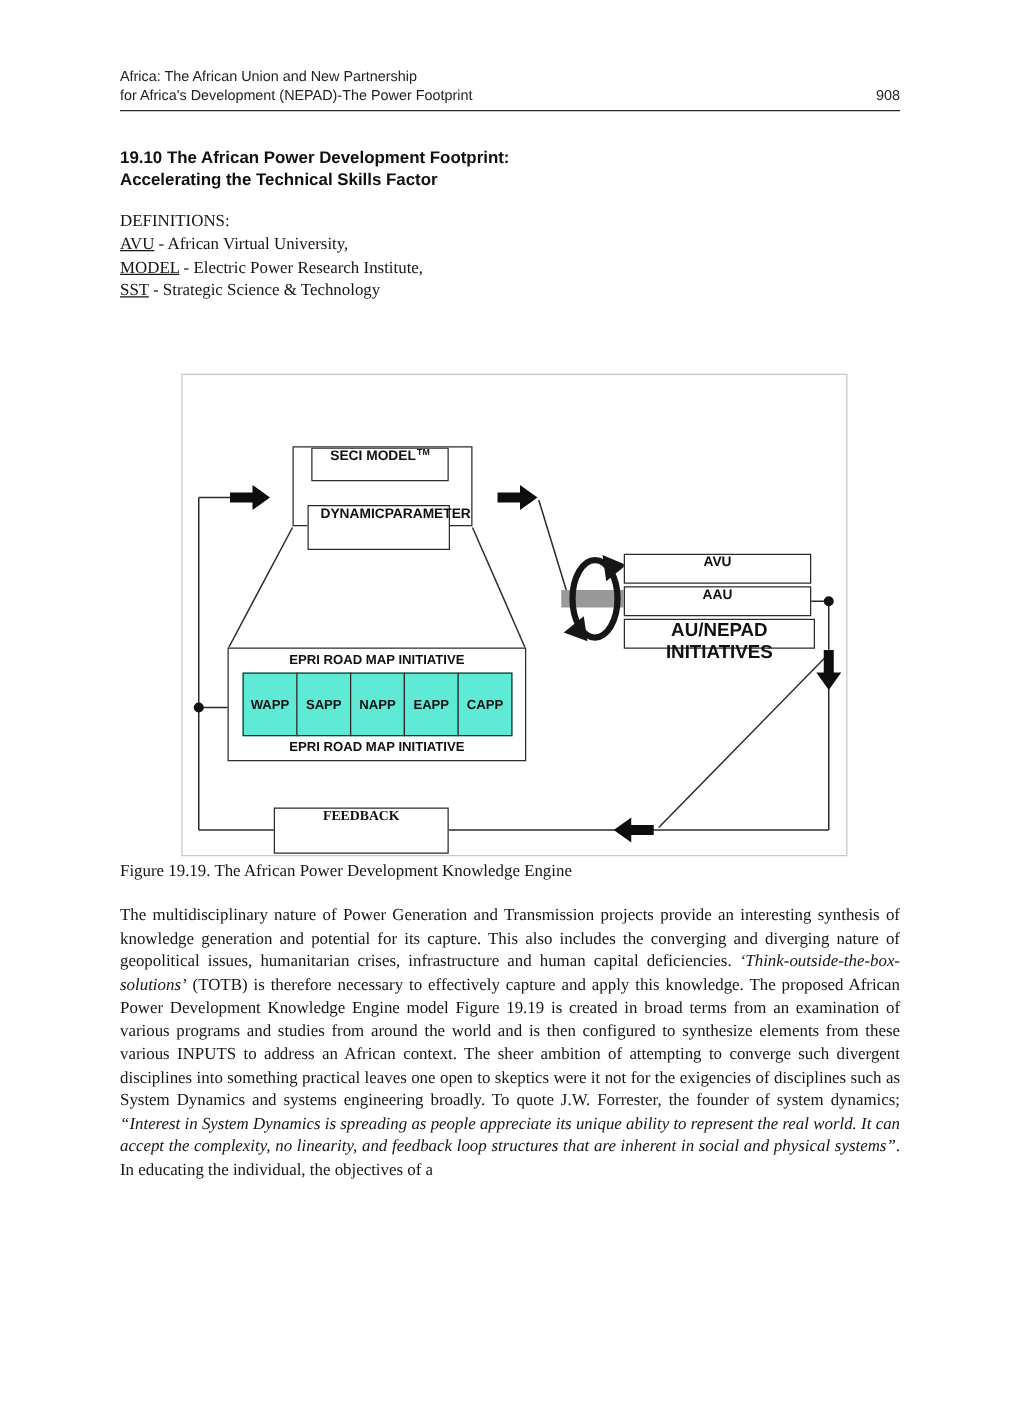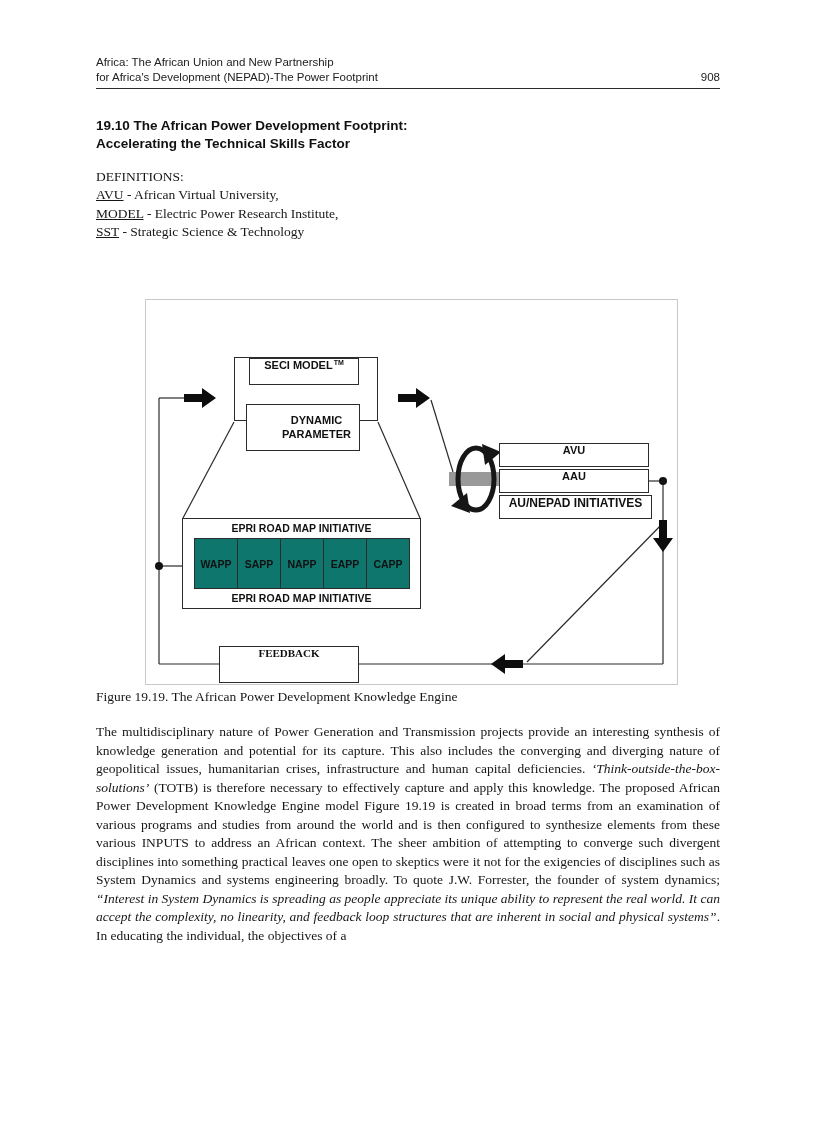--- a/index.html
+++ b/index.html
@@ -20,30 +20,30 @@
   .def-title { }
   .def-abbr { text-decoration:underline; }
 
   
   .figure { position:absolute; left:145px; top:299px; width:533px; height:386px; border:1px solid #c9c9c9; background:#ffffff; }
   .figure svg { position:absolute; left:0; top:0; }
   .dbox { position:absolute; border:1px solid #2b2b2b; background:#ffffff; display:flex; justify-content:center; font-family:"Liberation Sans", sans-serif; font-weight:bold; font-size:11px; color:#111; text-align:center; }
   .box-seci-outer { left:88px; top:57px; width:144px; height:64px; }
   .box-seci { left:103px; top:58px; width:110px; height:27px; }
   .tm { font-size:7px; vertical-align:4px; margin-left:1px; }
-  .box-dynamic { left:100px; top:104px; width:114px; height:47px; flex-direction:column; line-height:1.25;padding-left:27px; }
+  .box-dynamic { left:100px; top:104px; width:114px; height:36px; flex-direction:row; line-height:1.25;padding-left:27px; }
   .box-avu { left:353px; top:143px; width:150px; height:24px; }
   .box-aau { left:353px; top:169px; width:150px; height:24px; }
-  .box-aunepad { left:353px; top:195px; width:153px; height:24px; font-size:12px; }
+  .box-aunepad { left:353px; top:195px; width:153px; height:24px; font-size:15px; }
   .box-epri { left:36px; top:218px; width:239px; height:91px; display:block; }
   .epri-label { position:absolute; left:0; width:100%; text-align:center; font-size:10.5px; font-weight:bold; }
   .epri-label.top { top:3px; }
   .epri-label.bottom { bottom:4px; }
   .pools { position:absolute; left:11px; top:19px; display:flex; }
-  .pool { width:44px; height:51px; border:1px solid #2b2b2b; margin-left:-1px; background:#0f766e; display:flex; align-items:center; justify-content:center; font-size:10.5px; font-weight:bold; }
+  .pool { width:44px; height:51px; border:1px solid #2b2b2b; margin-left:-1px; background:#5eead4; display:flex; align-items:center; justify-content:center; font-size:10.5px; font-weight:bold; }
   .pool:first-child { margin-left:0; }
   .box-feedback { left:73px; top:346px; width:140px; height:37px;font-family:Liberation Serif, serif; }
 
   
   .figure-caption { position:absolute; left:96px; top:689px; font-size:13.5px; color:#161616; }
   .body-text { position:absolute; left:96px; top:723px; width:624px; text-align:justify; font-size:13.5px; line-height:18.55px; color:#161616; }
   .it { font-style:italic; }
 </style>
 </head>
 <body>

